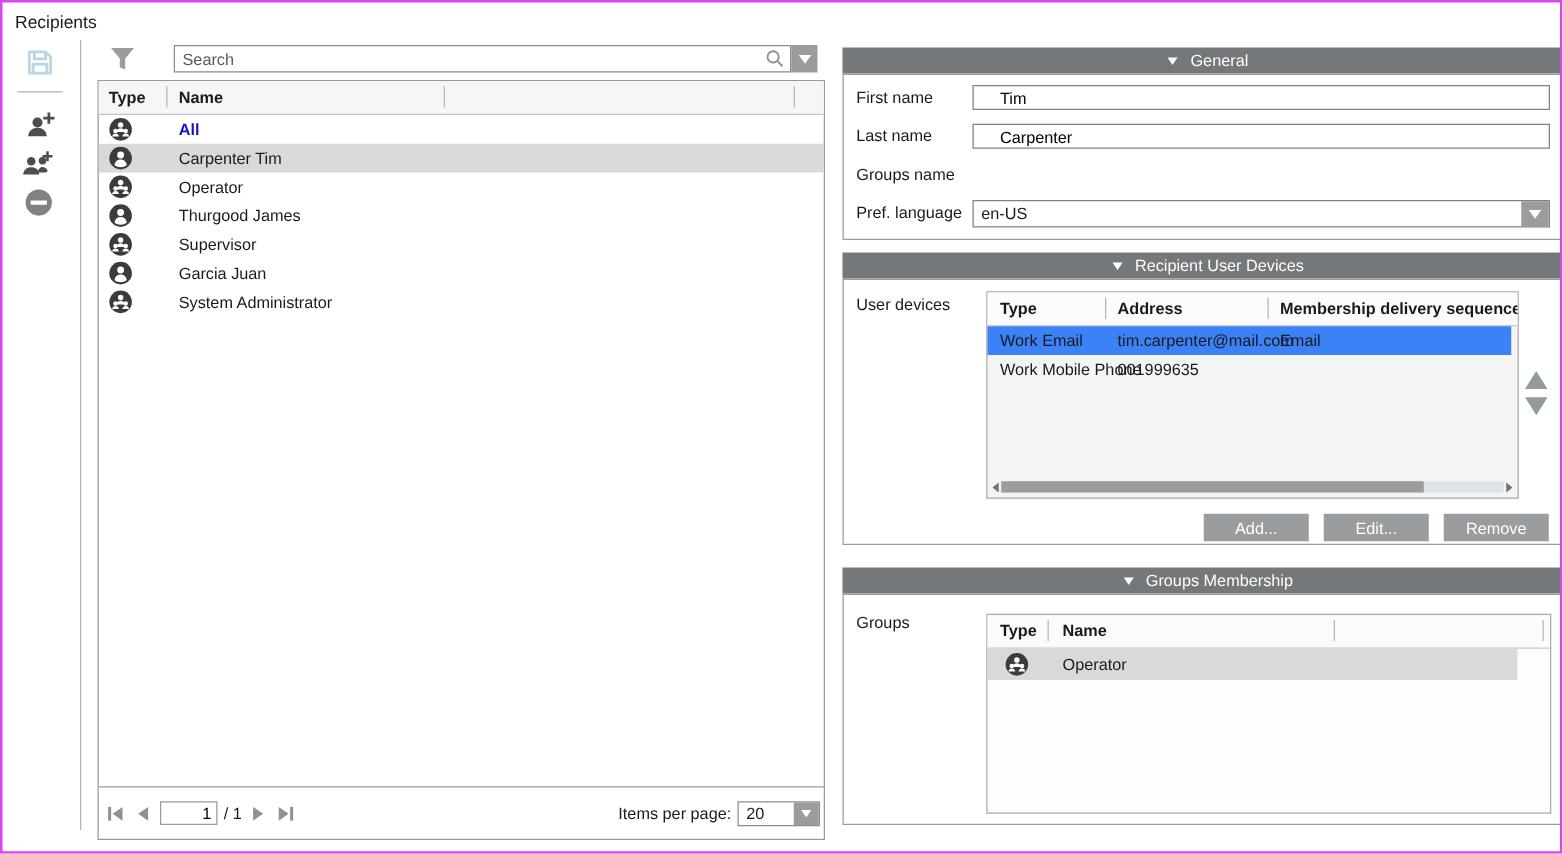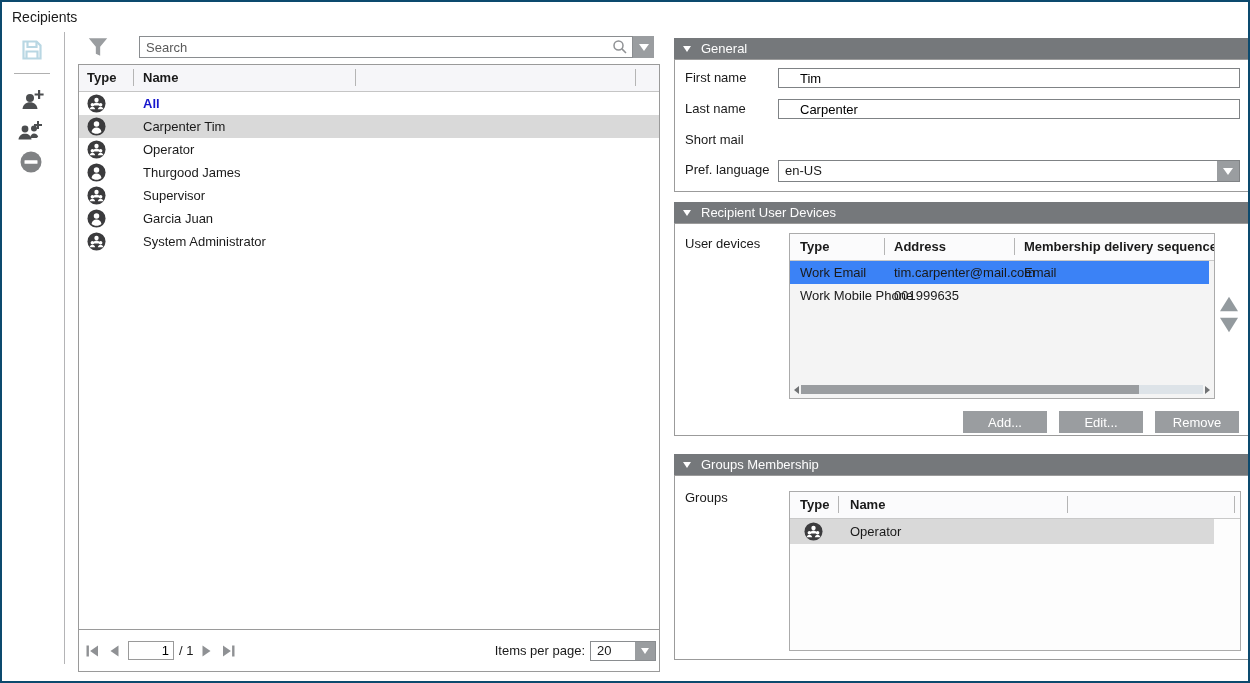--- a/index.html
+++ b/index.html
@@ -1,17 +1,17 @@
 <!DOCTYPE html>
 <html><head>
 <meta charset="utf-8">
 <style>
   html,body{margin:0;padding:0;background:#fff;}
   .window{position:relative;width:1250px;height:683px;box-sizing:border-box;
-    border:2px solid #0c4a6e;background:#fff;overflow:hidden;
+    border:2px solid #d946ef;background:#fff;overflow:hidden;
     font-family:"Liberation Sans",sans-serif;font-size:13px;color:#1a1a1a;}
   .abs{position:absolute;}
   .title{left:10px;top:7px;font-size:14px;}
   
   .tool{cursor:pointer;}
   .tb-div{left:12px;top:71px;width:36px;height:1px;background:#b0b0b0;}
   .vdiv{left:62px;top:30px;width:1px;height:632px;background:#b4b4b6;}
   
   .filter{left:83px;top:32px;width:26px;height:26px;}
   .searchbox{left:137px;top:34px;width:494px;height:22px;border:1px solid #8a8d90;
@@ -41,21 +41,21 @@
     padding:0 3px 0 5px;gap:5px;}
   .pginput{width:46px;height:19px;border:1px solid #9a9a9a;text-align:right;
     padding:0 4px;font:13px "Liberation Sans",sans-serif;box-sizing:border-box;outline:none;}
   .pgspacer{flex:1;}
   .ippbox{width:66px;height:20px;border:1px solid #8a8d90;box-sizing:border-box;
     display:flex;align-items:stretch;background:#fff;}
   .ippval{flex:1;padding:1px 0 0 6px;}
   .ippbtn{width:20px;background:#9a9da0;display:flex;align-items:center;justify-content:center;cursor:pointer;}
   
   .hdrbar{left:672px;width:576px;height:21px;background:#75787b;color:#fdfdfd;
-    display:flex;align-items:center;box-sizing:border-box;padding-left:9px;cursor:pointer;}
+    display:flex;align-items:center;box-sizing:border-box;padding-left:9px;cursor:pointer;justify-content:center;}
   .hdrbar .htri{width:0;height:0;border-left:4.5px solid transparent;border-right:4.5px solid transparent;
     border-top:6px solid #fff;margin-right:10px;}
   .panelbox{left:672px;width:576px;background:#fff;border:1px solid #9b9b9b;box-sizing:border-box;}
   .flabel{position:absolute;left:10px;line-height:20px;}
   .ginput{position:absolute;left:103px;width:462px;height:20px;border:1px solid #7f8285;
     box-sizing:border-box;padding:0 21px;font:13px "Liberation Sans",sans-serif;outline:none;}
   .gdrop{position:absolute;left:103px;width:462px;height:22px;border:1px solid #7f8285;
     box-sizing:border-box;display:flex;background:#fff;}
   .gdropval{flex:1;padding:2px 6px;}
   .dropbtn{width:22px;background:#9a9da0;display:flex;align-items:center;justify-content:center;cursor:pointer;}
@@ -238,21 +238,21 @@
 
   <div class="abs hdrbar" style="top:36px">
     <span class="htri"></span>
     <span>General</span>
   </div>
   <div class="abs panelbox" style="top:57px;height:133px">
     <span class="flabel" style="top:8px">First name</span>
     <input class="ginput" style="top: 8px;" value="Tim">
     <span class="flabel" style="top:39px">Last name</span>
     <input class="ginput" style="top: 39px;" value="Carpenter">
-    <span class="flabel" style="top:70px">Short mail</span>
+    <span class="flabel" style="top:70px">Groups name</span>
     <span class="flabel" style="top:100px">Pref. language</span>
     <div class="gdrop" style="top:100px">
       <span class="gdropval">en-US</span>
       <span class="dropbtn">
         <span class="tri-w"></span>
       </span>
     </div>
   </div>
 
   <div class="abs hdrbar" style="top:200px">

